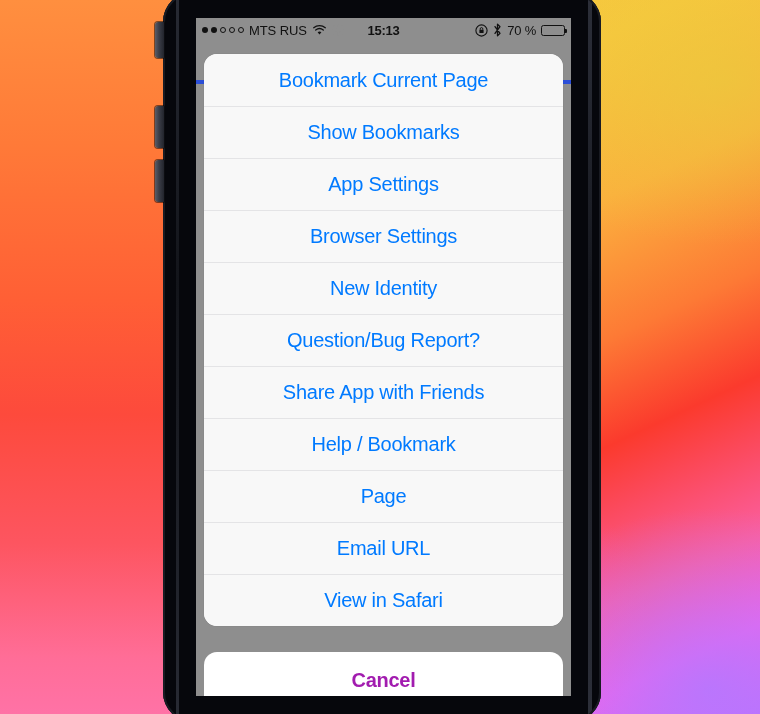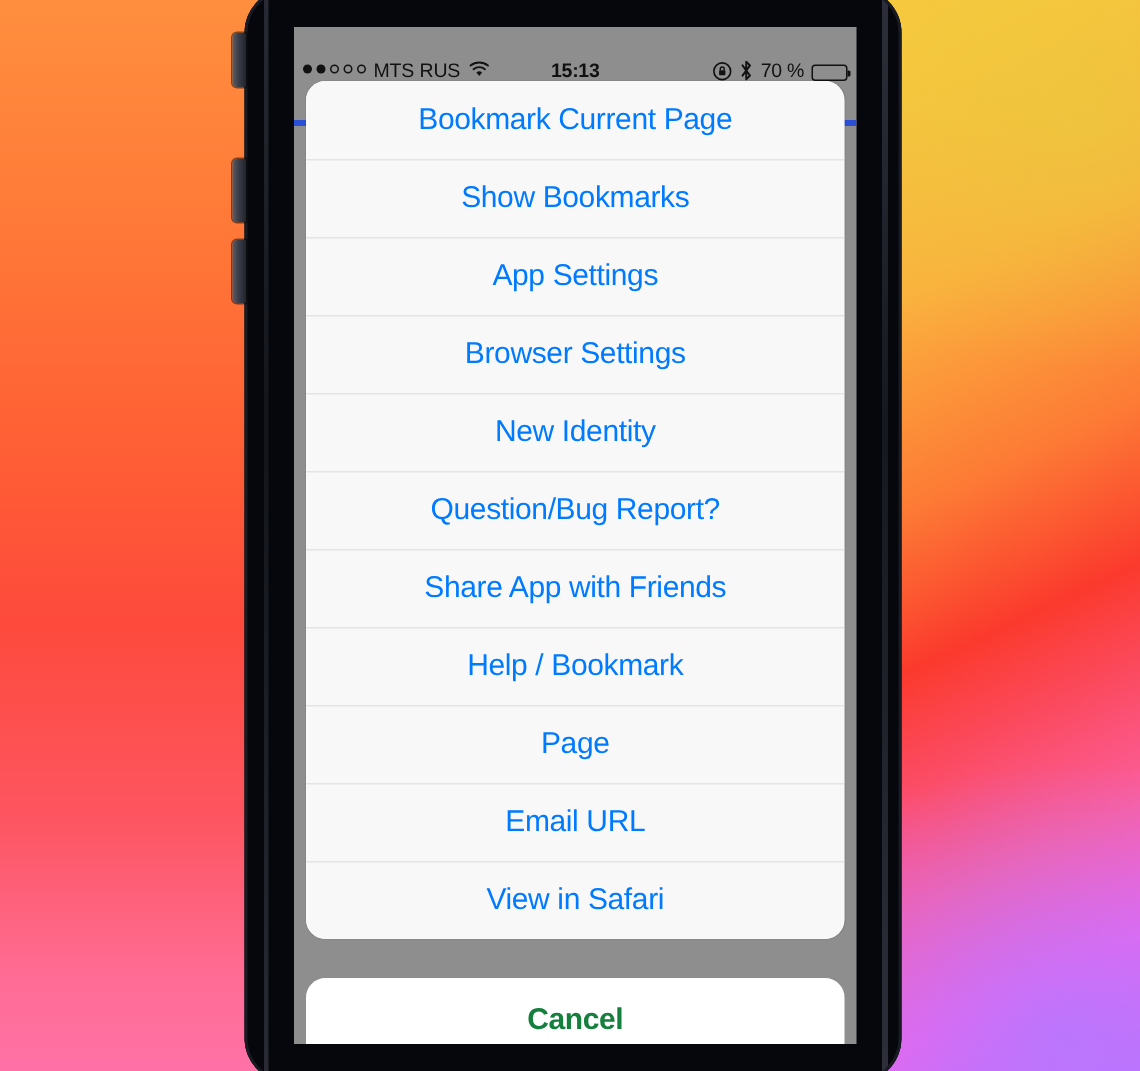--- a/index.html
+++ b/index.html
@@ -124,38 +124,38 @@
     left: 0;
     top: 62px;
     width: 375px;
     height: 4px;
     background: #2c4fd8;
   }
 
   
   .status-bar {
     position: absolute;
-    left: 0; top: 16px;
+    left: 0; top: 0;
     width: 375px;
     height: 22px;
     display: flex;
     align-items: center;
     padding: 12px 6px;
     box-sizing: border-box;
     color: #111;
     font-size: 13px;
     letter-spacing: -0.1px;
   }
   .sb-left, .sb-right {
     display: flex;
     align-items: center;
     flex: 1 1 0;
     gap: 5px;
   }
-  .sb-right { justify-content: flex-end; align-items: flex-end; }
+  .sb-right { justify-content: flex-end; }
   .sb-center {
     flex: 0 0 auto;
     font-weight: 700;
     font-size: 13px;
     letter-spacing: -0.2px;
     text-align: center;
   }
   .signal-dots { display: flex; align-items: center; gap: 3px; }
   .dot {
     width: 6px; height: 6px;
@@ -220,21 +220,21 @@
   }
 
   .cancel-button {
     position: absolute;
     left: 8px;
     top: 634px;
     width: 359px;
     height: 56px;
     border-radius: 13px;
     background: #ffffff;
-    color: #15803d;
+    color: #a21caf;
     font-size: 20px;
     font-weight: 700;
     letter-spacing: -0.25px;
     display: flex;
     align-items: center;
     justify-content: center;
   }
 </style>
 </head>
 <body>

